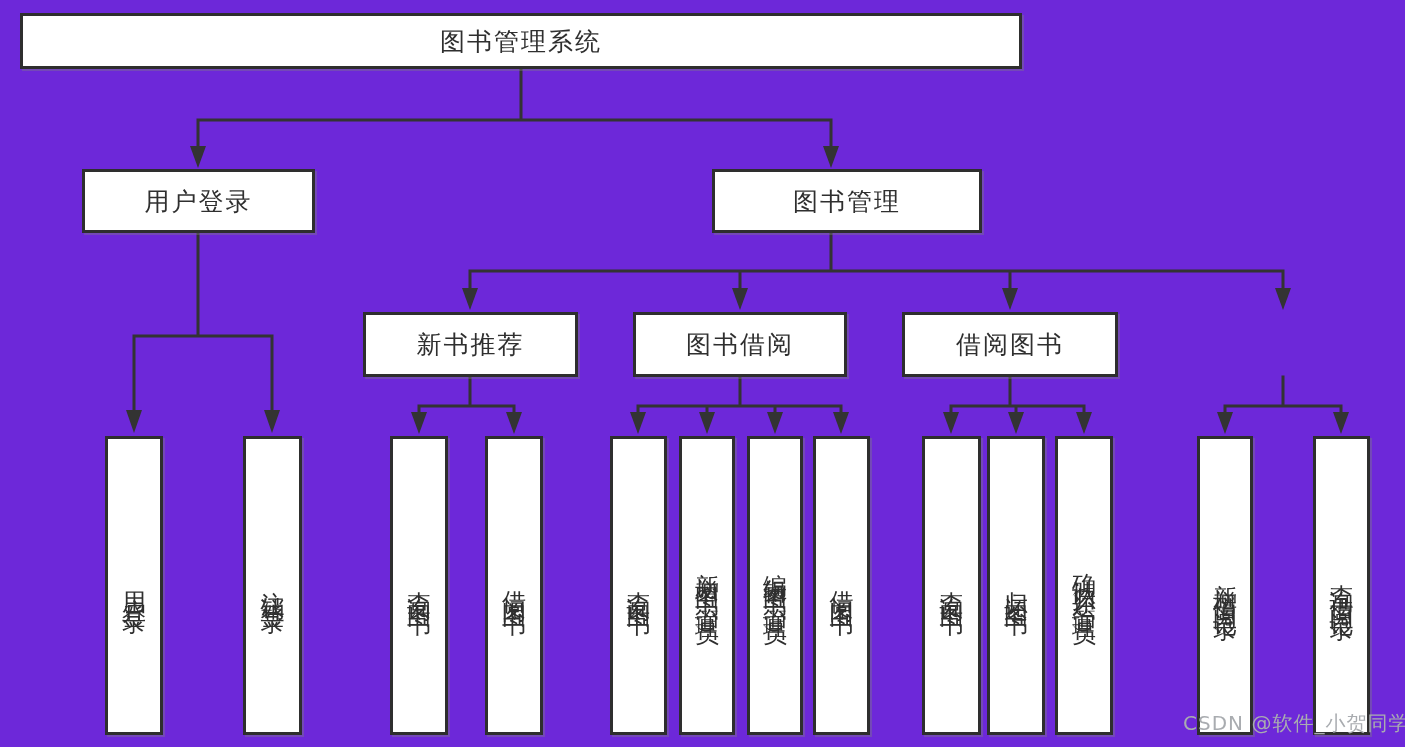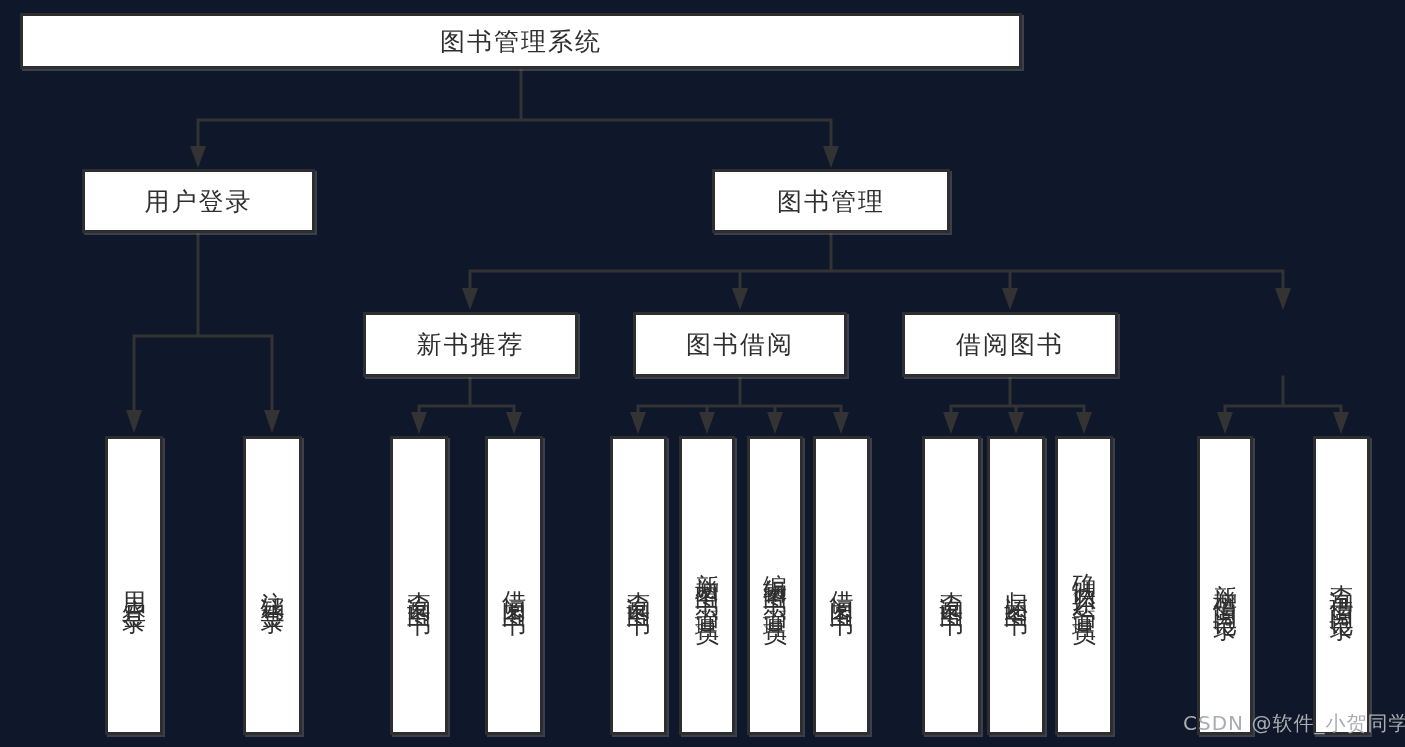--- a/index.html
+++ b/index.html
@@ -1,21 +1,21 @@
 <!DOCTYPE html>
 <html><head>
 <meta charset="utf-8">
 <style>
   * { margin: 0; padding: 0; box-sizing: border-box; }
   html, body { background: #ffffff; }
   .canvas {
     position: relative;
     width: 1405px;
     height: 747px;
-    background: #0f172a;
+    background: #6d28d9;
     font-family: "DejaVu Sans", "Liberation Sans", sans-serif;
     overflow: hidden;
   }
   .wires { position: absolute; left: 0; top: 0; width: 1405px; height: 747px; z-index: 1; }
   .wires path { stroke: #333333; stroke-width: 3; fill: none; stroke-linecap: square; }
   .wires polygon { fill: #333333; stroke: none; }
   .node {
     position: absolute;
     background: #ffffff;
     border: 3px solid #2e2e2e;
@@ -98,21 +98,21 @@
     <g>
       <path d="M1283 377 V406 M1225 414 V406 H1341 V414"></path>
       <polygon points="1217,412 1233,412 1225,434"></polygon>
       <polygon points="1333,412 1349,412 1341,434"></polygon>
     </g>
   </svg>
 
   <div class="node hbox" style="left:20px; top:13px; width:1002px; height:56px;">图书管理系统</div>
 
   <div class="node hbox" style="left:82px; top:169px; width:233px; height:64px;">用户登录</div>
-  <div class="node hbox" style="left:712px; top:169px; width:238px; height:64px;">图书管理</div>
+  <div class="node hbox" style="left:712px; top:169px; width:270px; height:64px;">图书管理</div>
 
   <div class="node hbox" style="left:363px; top:312px; width:215px; height:65px;">新书推荐</div>
   <div class="node hbox" style="left:633px; top:312px; width:214px; height:65px;text-align:right;">图书借阅</div>
   <div class="node hbox" style="left:902px; top:312px; width:216px; height:65px;">借阅图书</div>
 
   <div class="node vbox" style="left:105px; top:436px; width:58px; height:299px;">用户登录</div>
   <div class="node vbox" style="left:243px; top:436px; width:59px; height:299px;">注销登录</div>
 
   <div class="node vbox" style="left:390px; top:436px; width:58px; height:299px;">查询图书</div>
   <div class="node vbox" style="left:485px; top:436px; width:58px; height:299px;">借阅图书</div>

